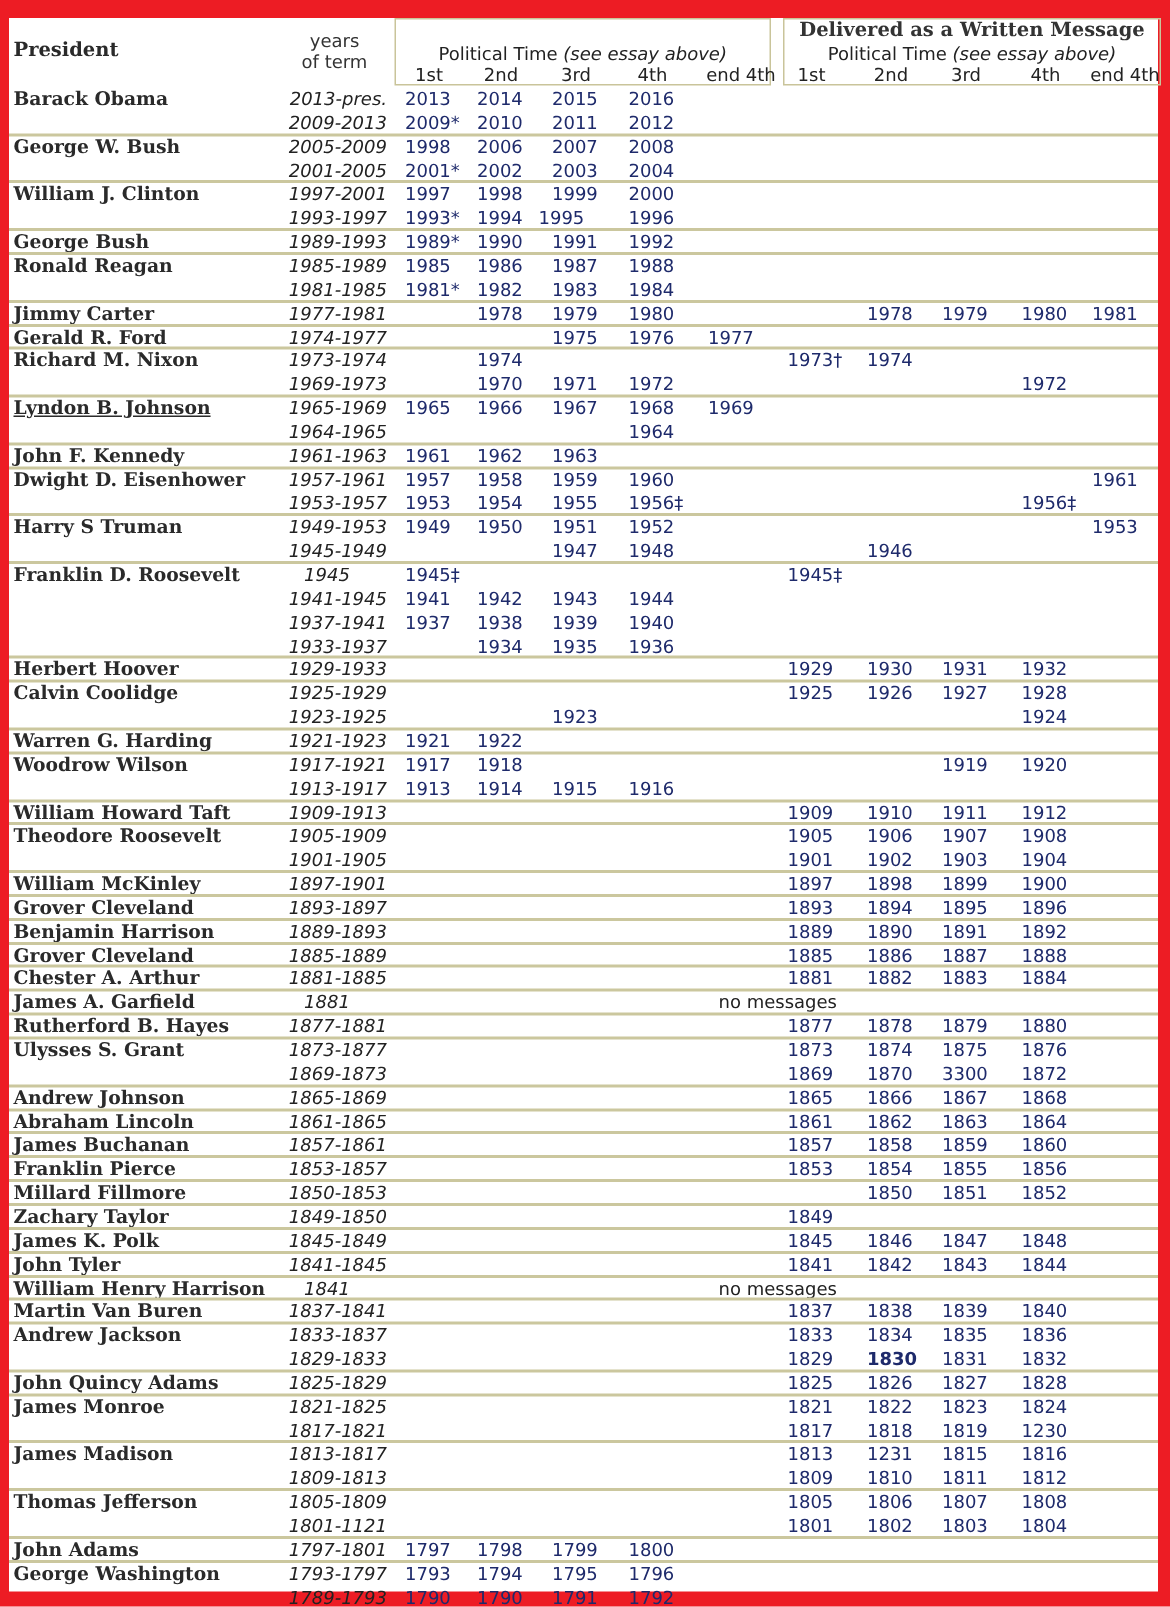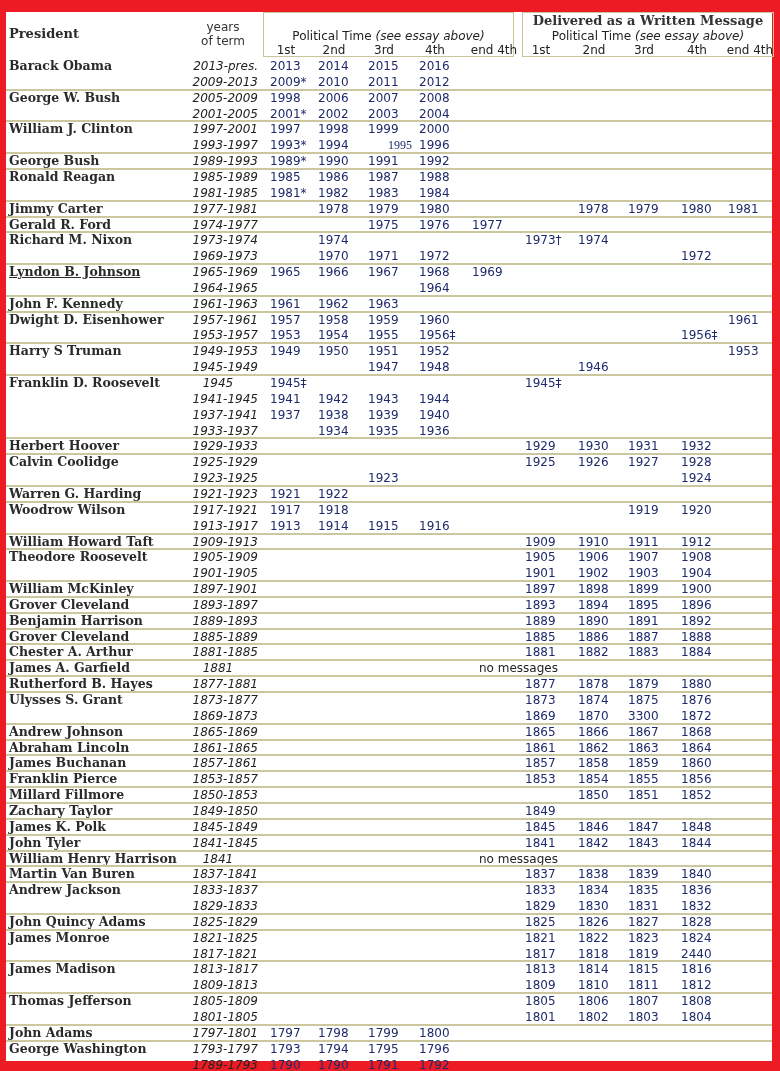--- a/index.html
+++ b/index.html
@@ -76,21 +76,21 @@
       <div class="row-sep" style="top: 108.4px;"></div>
       <div class="pname" style="top: 109.4px;">William J. Clinton</div>
       <div class="term" style="top: 110.4px;">1997-2001</div>
       <div class="cell" style="left: 264px; top: 110.4px;">1997</div>
       <div class="cell" style="left: 312px; top: 110.4px;">1998</div>
       <div class="cell" style="left: 362px; top: 110.4px;">1999</div>
       <div class="cell" style="left: 413px; top: 110.4px;">2000</div>
       <div class="term" style="top: 126.25px;">1993-1997</div>
       <div class="cell" style="left: 264px; top: 126.25px;">1993*</div>
       <div class="cell" style="left: 312px; top: 126.25px;">1994</div>
-      <div class="cell" style="left: 382px; top: 126.25px; font-family: Liberation Serif, serif;">1995</div>
+      <div class="cell" style="left: 353px; top: 126.25px;">1995</div>
       <div class="cell" style="left: 413px; top: 126.25px;">1996</div>
       <div class="row-sep" style="top: 140.1px;"></div>
       <div class="pname" style="top: 141.1px;">George Bush</div>
       <div class="term" style="top: 142.1px;">1989-1993</div>
       <div class="cell" style="left: 264px; top: 142.1px;">1989*</div>
       <div class="cell" style="left: 312px; top: 142.1px;">1990</div>
       <div class="cell" style="left: 362px; top: 142.1px;">1991</div>
       <div class="cell" style="left: 413px; top: 142.1px;">1992</div>
       <div class="row-sep" style="top: 155.95px;"></div>
       <div class="pname" style="top: 156.95px;">Ronald Reagan</div>
@@ -368,62 +368,62 @@
       <div class="cell" style="left: 675px; top: 855.35px;">1840</div>
       <div class="row-sep" style="top: 869.2px;"></div>
       <div class="pname" style="top: 870.2px;">Andrew Jackson</div>
       <div class="term" style="top: 871.2px;">1833-1837</div>
       <div class="cell" style="left: 519px; top: 871.2px;">1833</div>
       <div class="cell" style="left: 572px; top: 871.2px;">1834</div>
       <div class="cell" style="left: 622px; top: 871.2px;">1835</div>
       <div class="cell" style="left: 675px; top: 871.2px;">1836</div>
       <div class="term" style="top: 887.05px;">1829-1833</div>
       <div class="cell" style="left: 519px; top: 887.05px;">1829</div>
-      <div class="cell" style="left: 572px; top: 887.05px;">1830</div>
+      <div class="cell" style="left: 572px; top: 887.05px; font-weight: bold;">1830</div>
       <div class="cell" style="left: 622px; top: 887.05px;">1831</div>
       <div class="cell" style="left: 675px; top: 887.05px;">1832</div>
       <div class="row-sep" style="top: 900.9px;"></div>
       <div class="pname" style="top: 901.9px;">John Quincy Adams</div>
       <div class="term" style="top: 902.9px;">1825-1829</div>
       <div class="cell" style="left: 519px; top: 902.9px;">1825</div>
       <div class="cell" style="left: 572px; top: 902.9px;">1826</div>
       <div class="cell" style="left: 622px; top: 902.9px;">1827</div>
       <div class="cell" style="left: 675px; top: 902.9px;">1828</div>
       <div class="row-sep" style="top: 916.75px;"></div>
       <div class="pname" style="top: 918px;">James Monroe</div>
       <div class="term" style="top: 918.75px;">1821-1825</div>
       <div class="cell" style="left: 519px; top: 918.75px;">1821</div>
       <div class="cell" style="left: 572px; top: 918.75px;">1822</div>
       <div class="cell" style="left: 622px; top: 918.75px;">1823</div>
       <div class="cell" style="left: 675px; top: 918.75px;">1824</div>
       <div class="term" style="top: 934.6px;">1817-1821</div>
       <div class="cell" style="left: 519px; top: 934.6px;">1817</div>
       <div class="cell" style="left: 572px; top: 934.6px;">1818</div>
       <div class="cell" style="left: 622px; top: 934.6px;">1819</div>
-      <div class="cell" style="left: 675px; top: 934.6px;">2440</div>
+      <div class="cell" style="left: 675px; top: 934.6px;">1230</div>
       <div class="row-sep" style="top: 948.45px;"></div>
       <div class="pname" style="top: 949.45px;">James Madison</div>
       <div class="term" style="top: 950.45px;">1813-1817</div>
       <div class="cell" style="left: 519px; top: 950.45px;">1813</div>
-      <div class="cell" style="left: 572px; top: 950.45px;">1814</div>
+      <div class="cell" style="left: 572px; top: 950.45px;">1231</div>
       <div class="cell" style="left: 622px; top: 950.45px;">1815</div>
       <div class="cell" style="left: 675px; top: 950.45px;">1816</div>
       <div class="term" style="top: 966.3px;">1809-1813</div>
       <div class="cell" style="left: 519px; top: 966.3px;">1809</div>
       <div class="cell" style="left: 572px; top: 966.3px;">1810</div>
       <div class="cell" style="left: 622px; top: 966.3px;">1811</div>
       <div class="cell" style="left: 675px; top: 966.3px;">1812</div>
       <div class="row-sep" style="top: 980.15px;"></div>
       <div class="pname" style="top: 981.15px;">Thomas Jefferson</div>
       <div class="term" style="top: 982.15px;">1805-1809</div>
       <div class="cell" style="left: 519px; top: 982.15px;">1805</div>
       <div class="cell" style="left: 572px; top: 982.15px;">1806</div>
       <div class="cell" style="left: 622px; top: 982.15px;">1807</div>
       <div class="cell" style="left: 675px; top: 982.15px;">1808</div>
-      <div class="term" style="top: 998px;">1801-1805</div>
+      <div class="term" style="top: 998px;">1801-1121</div>
       <div class="cell" style="left: 519px; top: 998px;">1801</div>
       <div class="cell" style="left: 572px; top: 998px;">1802</div>
       <div class="cell" style="left: 622px; top: 998px;">1803</div>
       <div class="cell" style="left: 675px; top: 998px;">1804</div>
       <div class="row-sep" style="top: 1011.85px;"></div>
       <div class="pname" style="top: 1012.85px;">John Adams</div>
       <div class="term" style="top: 1013.85px;">1797-1801</div>
       <div class="cell" style="left: 264px; top: 1013.85px;">1797</div>
       <div class="cell" style="left: 312px; top: 1013.85px;">1798</div>
       <div class="cell" style="left: 362px; top: 1013.85px;">1799</div>

